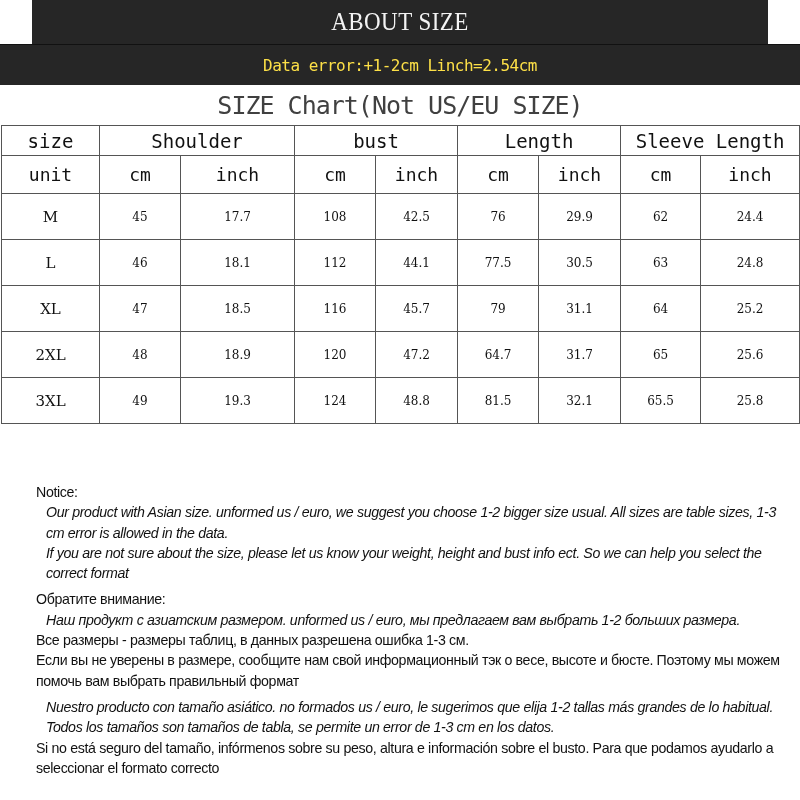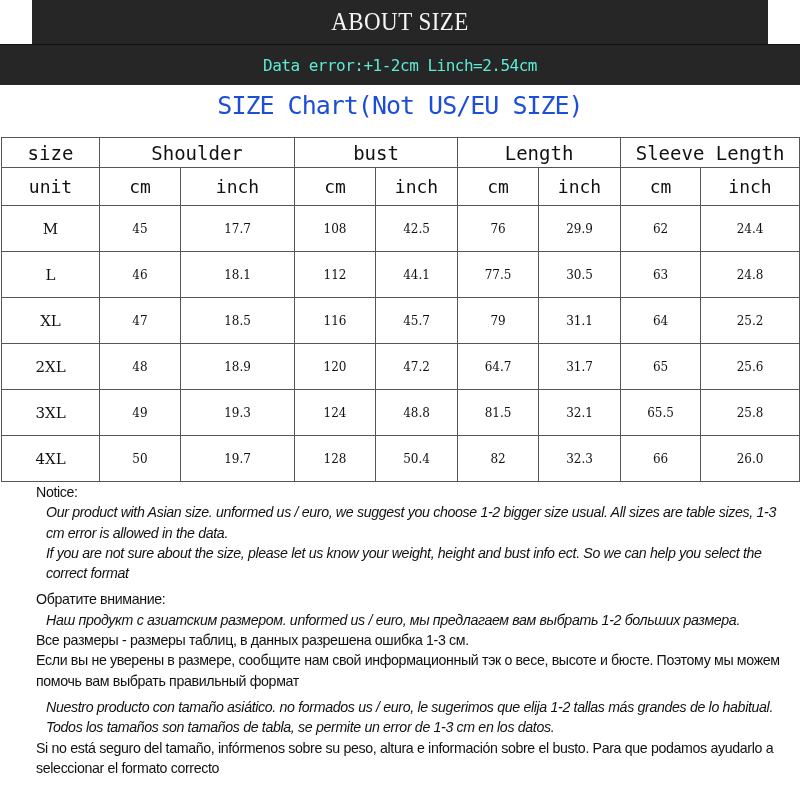--- a/index.html
+++ b/index.html
@@ -8,34 +8,34 @@
 
   .banner-title {
     position:absolute; left:0; top:0; width:800px; height:44px;
     background:#262626; color:#f4f4f4;
     display:flex; align-items:center; justify-content:center;
     font-family:"Liberation Serif", serif; font-size:25px; letter-spacing:0.5px;
     transform:scaleX(0.92);
   }
   .banner-sub {
     position:absolute; left:0; top:44px; width:800px; height:41px;
-    background:#262626; color:#5eead4;
+    background:#262626; color:#fde047;
     border-top:1px solid #111;
     display:flex; align-items:center; justify-content:center;
     font-family:"DejaVu Sans Mono", monospace; font-size:16px; letter-spacing:-0.5px;
   }
   .chart-title {
     position:absolute; left:0; top:85px; width:800px; height:40px;
     display:flex; align-items:center; justify-content:center;
     font-family:"DejaVu Sans Mono", monospace; font-size:25px; letter-spacing:-1px;
-    color:#1d4ed8;
+    color:#404040;
   }
 
   table.size-table {
-    position:absolute; left:1px; top:137px; width:798px;
+    position:absolute; left:1px; top:125px; width:798px;
     border-collapse:collapse; table-layout:fixed;
     font-family:"DejaVu Serif", serif;
   }
   table.size-table td {
     border:1px solid #555; text-align:center; vertical-align:middle;
     font-size:16px; color:#111; padding:0;
   }
   table.size-table tr.group-row td { height:30px; font-family:"DejaVu Sans Mono", monospace; font-size:19px; letter-spacing:0px; }
   table.size-table tr.unit-row td { height:38px; font-family:"DejaVu Sans Mono", monospace; font-size:18px; }
   table.size-table tr.data-row td { height:46px; font-size:12px; }
@@ -136,31 +136,20 @@
     <td class="size-cell">3XL</td>
     <td>49</td>
     <td>19.3</td>
     <td>124</td>
     <td>48.8</td>
     <td>81.5</td>
     <td>32.1</td>
     <td>65.5</td>
     <td>25.8</td>
   </tr>
-  <tr class="data-row">
-    <td class="size-cell">4XL</td>
-    <td>50</td>
-    <td>19.7</td>
-    <td>128</td>
-    <td>50.4</td>
-    <td>82</td>
-    <td>32.3</td>
-    <td>66</td>
-    <td>26.0</td>
-  </tr>
 </tbody>
   </table>
 
 <div class="notes">
   <div class="note-block">
     <span class="note-heading">Notice:</span>
     <div class="indent">Our product with Asian size. unformed us / euro, we suggest you choose 1-2 bigger size usual. All sizes are table sizes, 1-3 cm error is allowed in the data.</div>
     <div class="indent">If you are not sure about the size, please let us know your weight, height and bust info ect. So we can help you select the correct format</div>
   </div>
   <div class="note-block">

